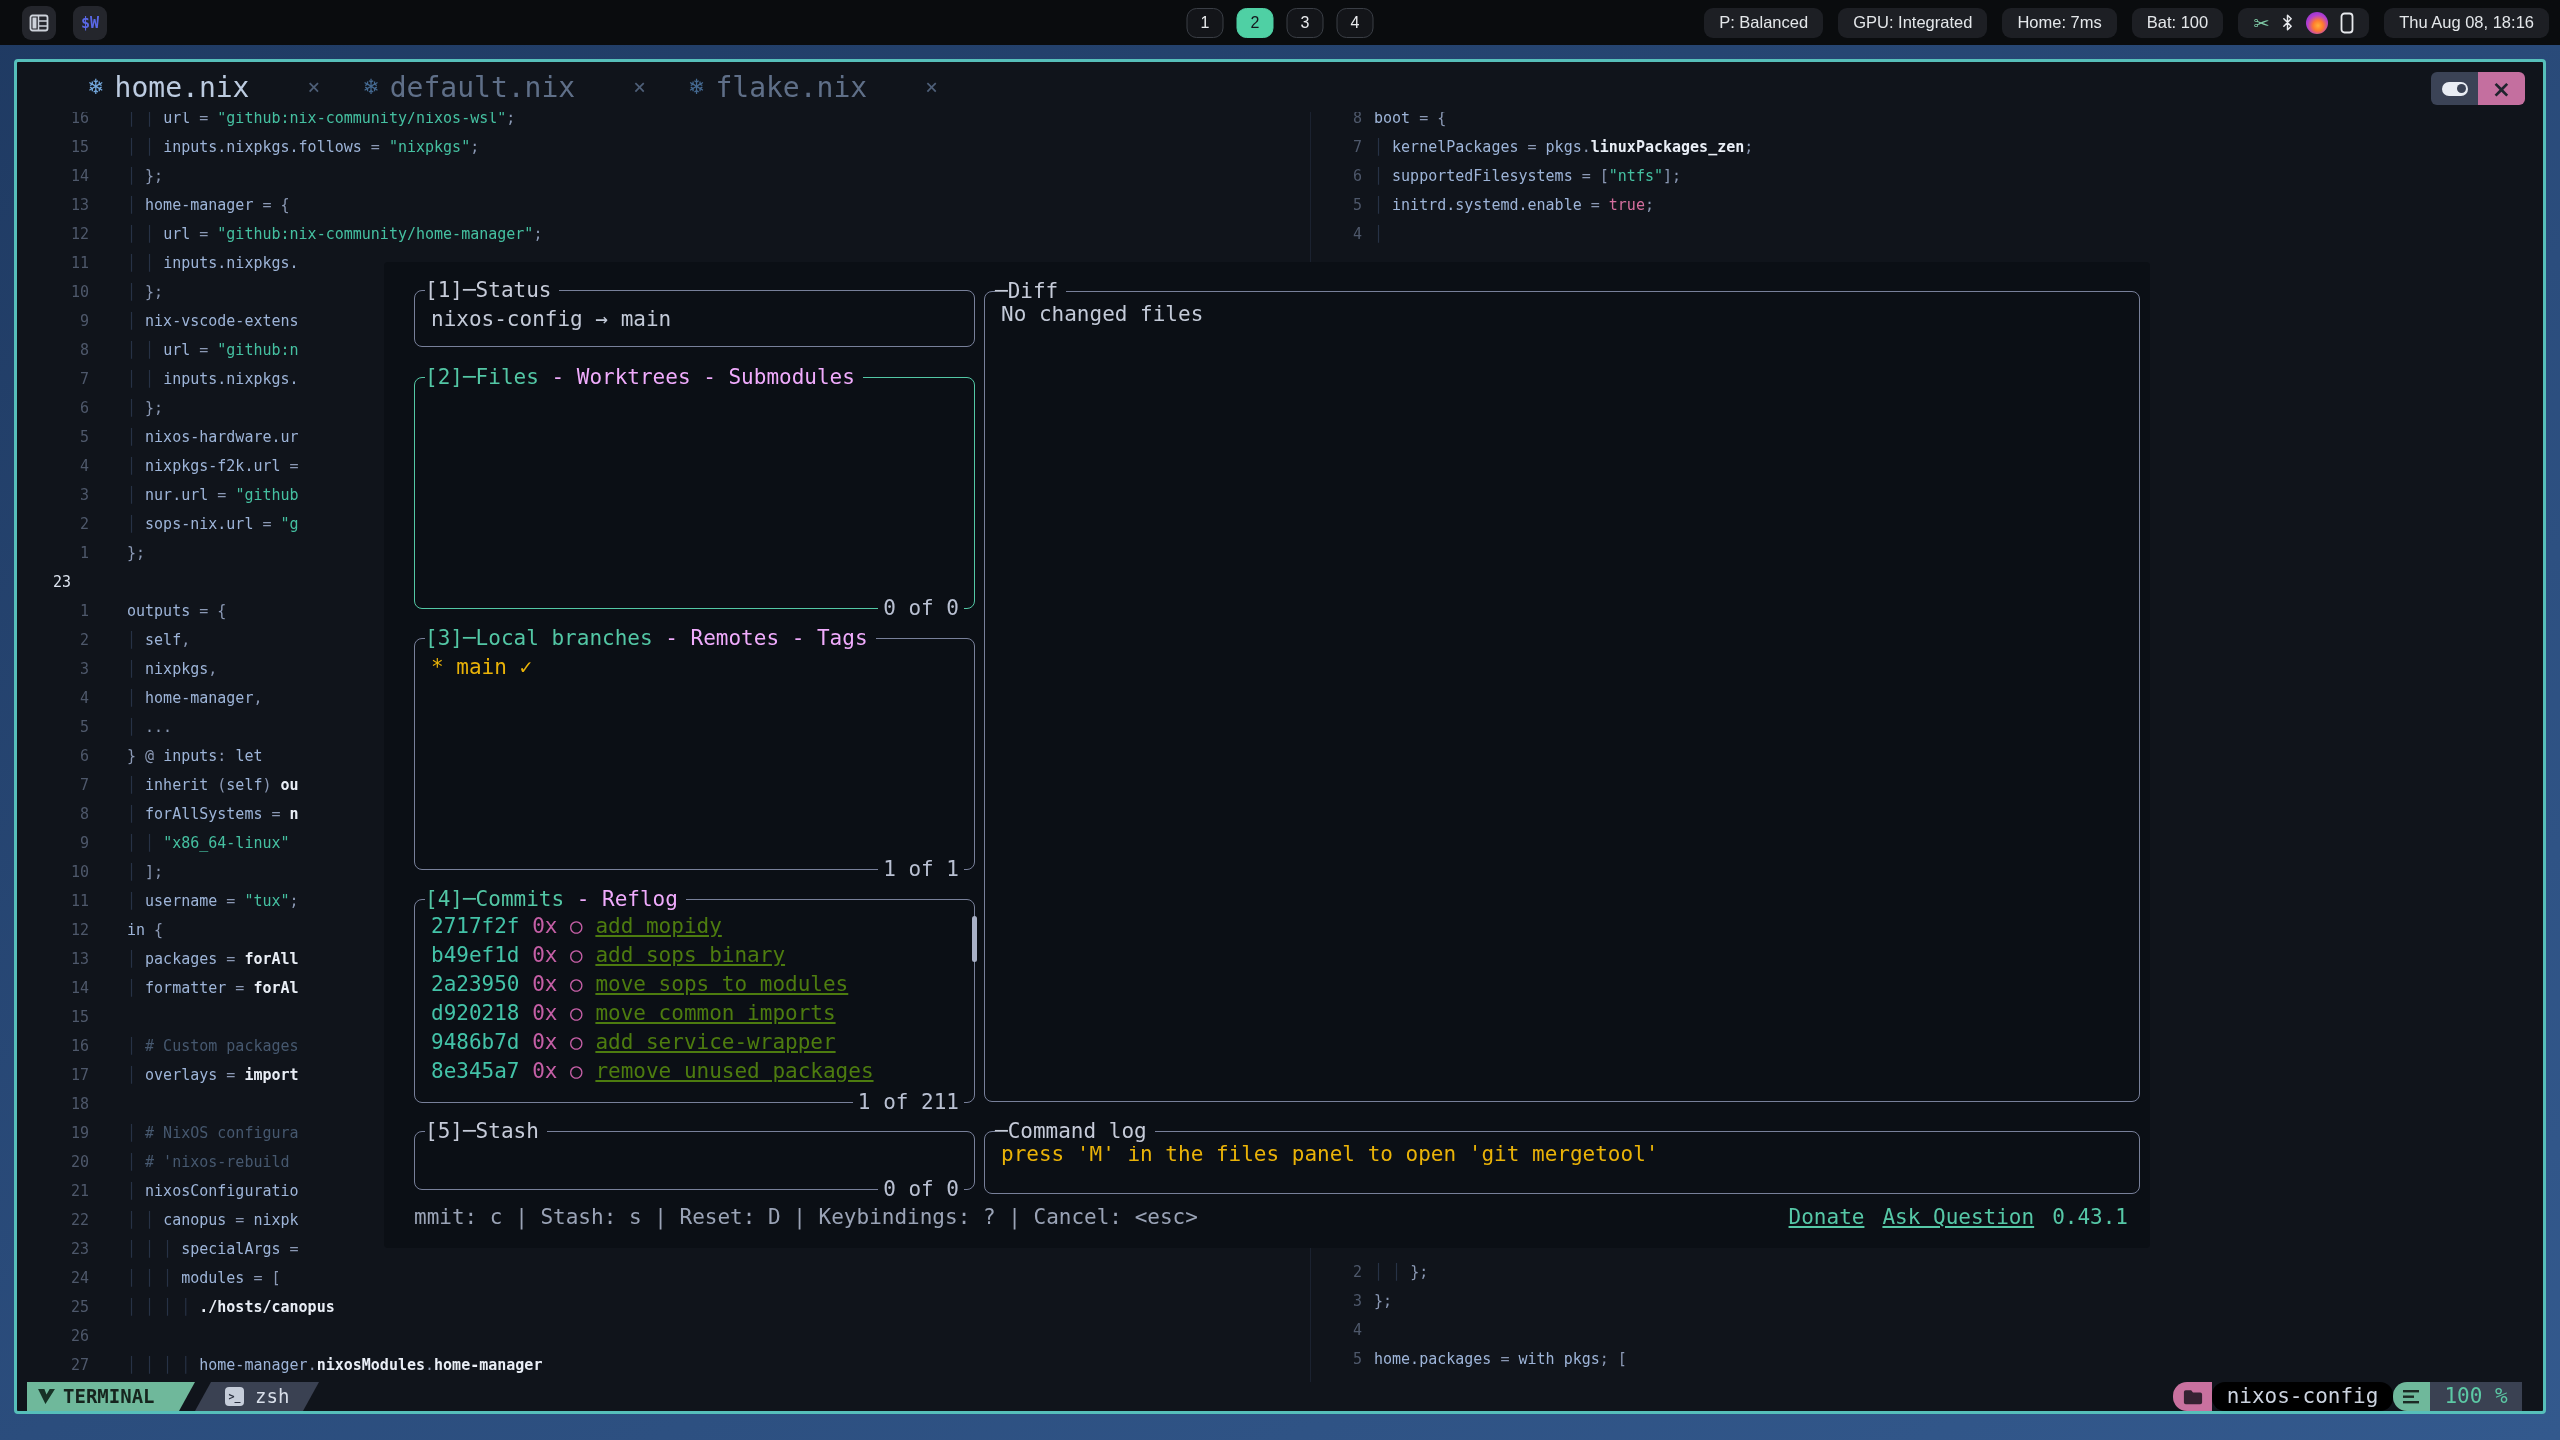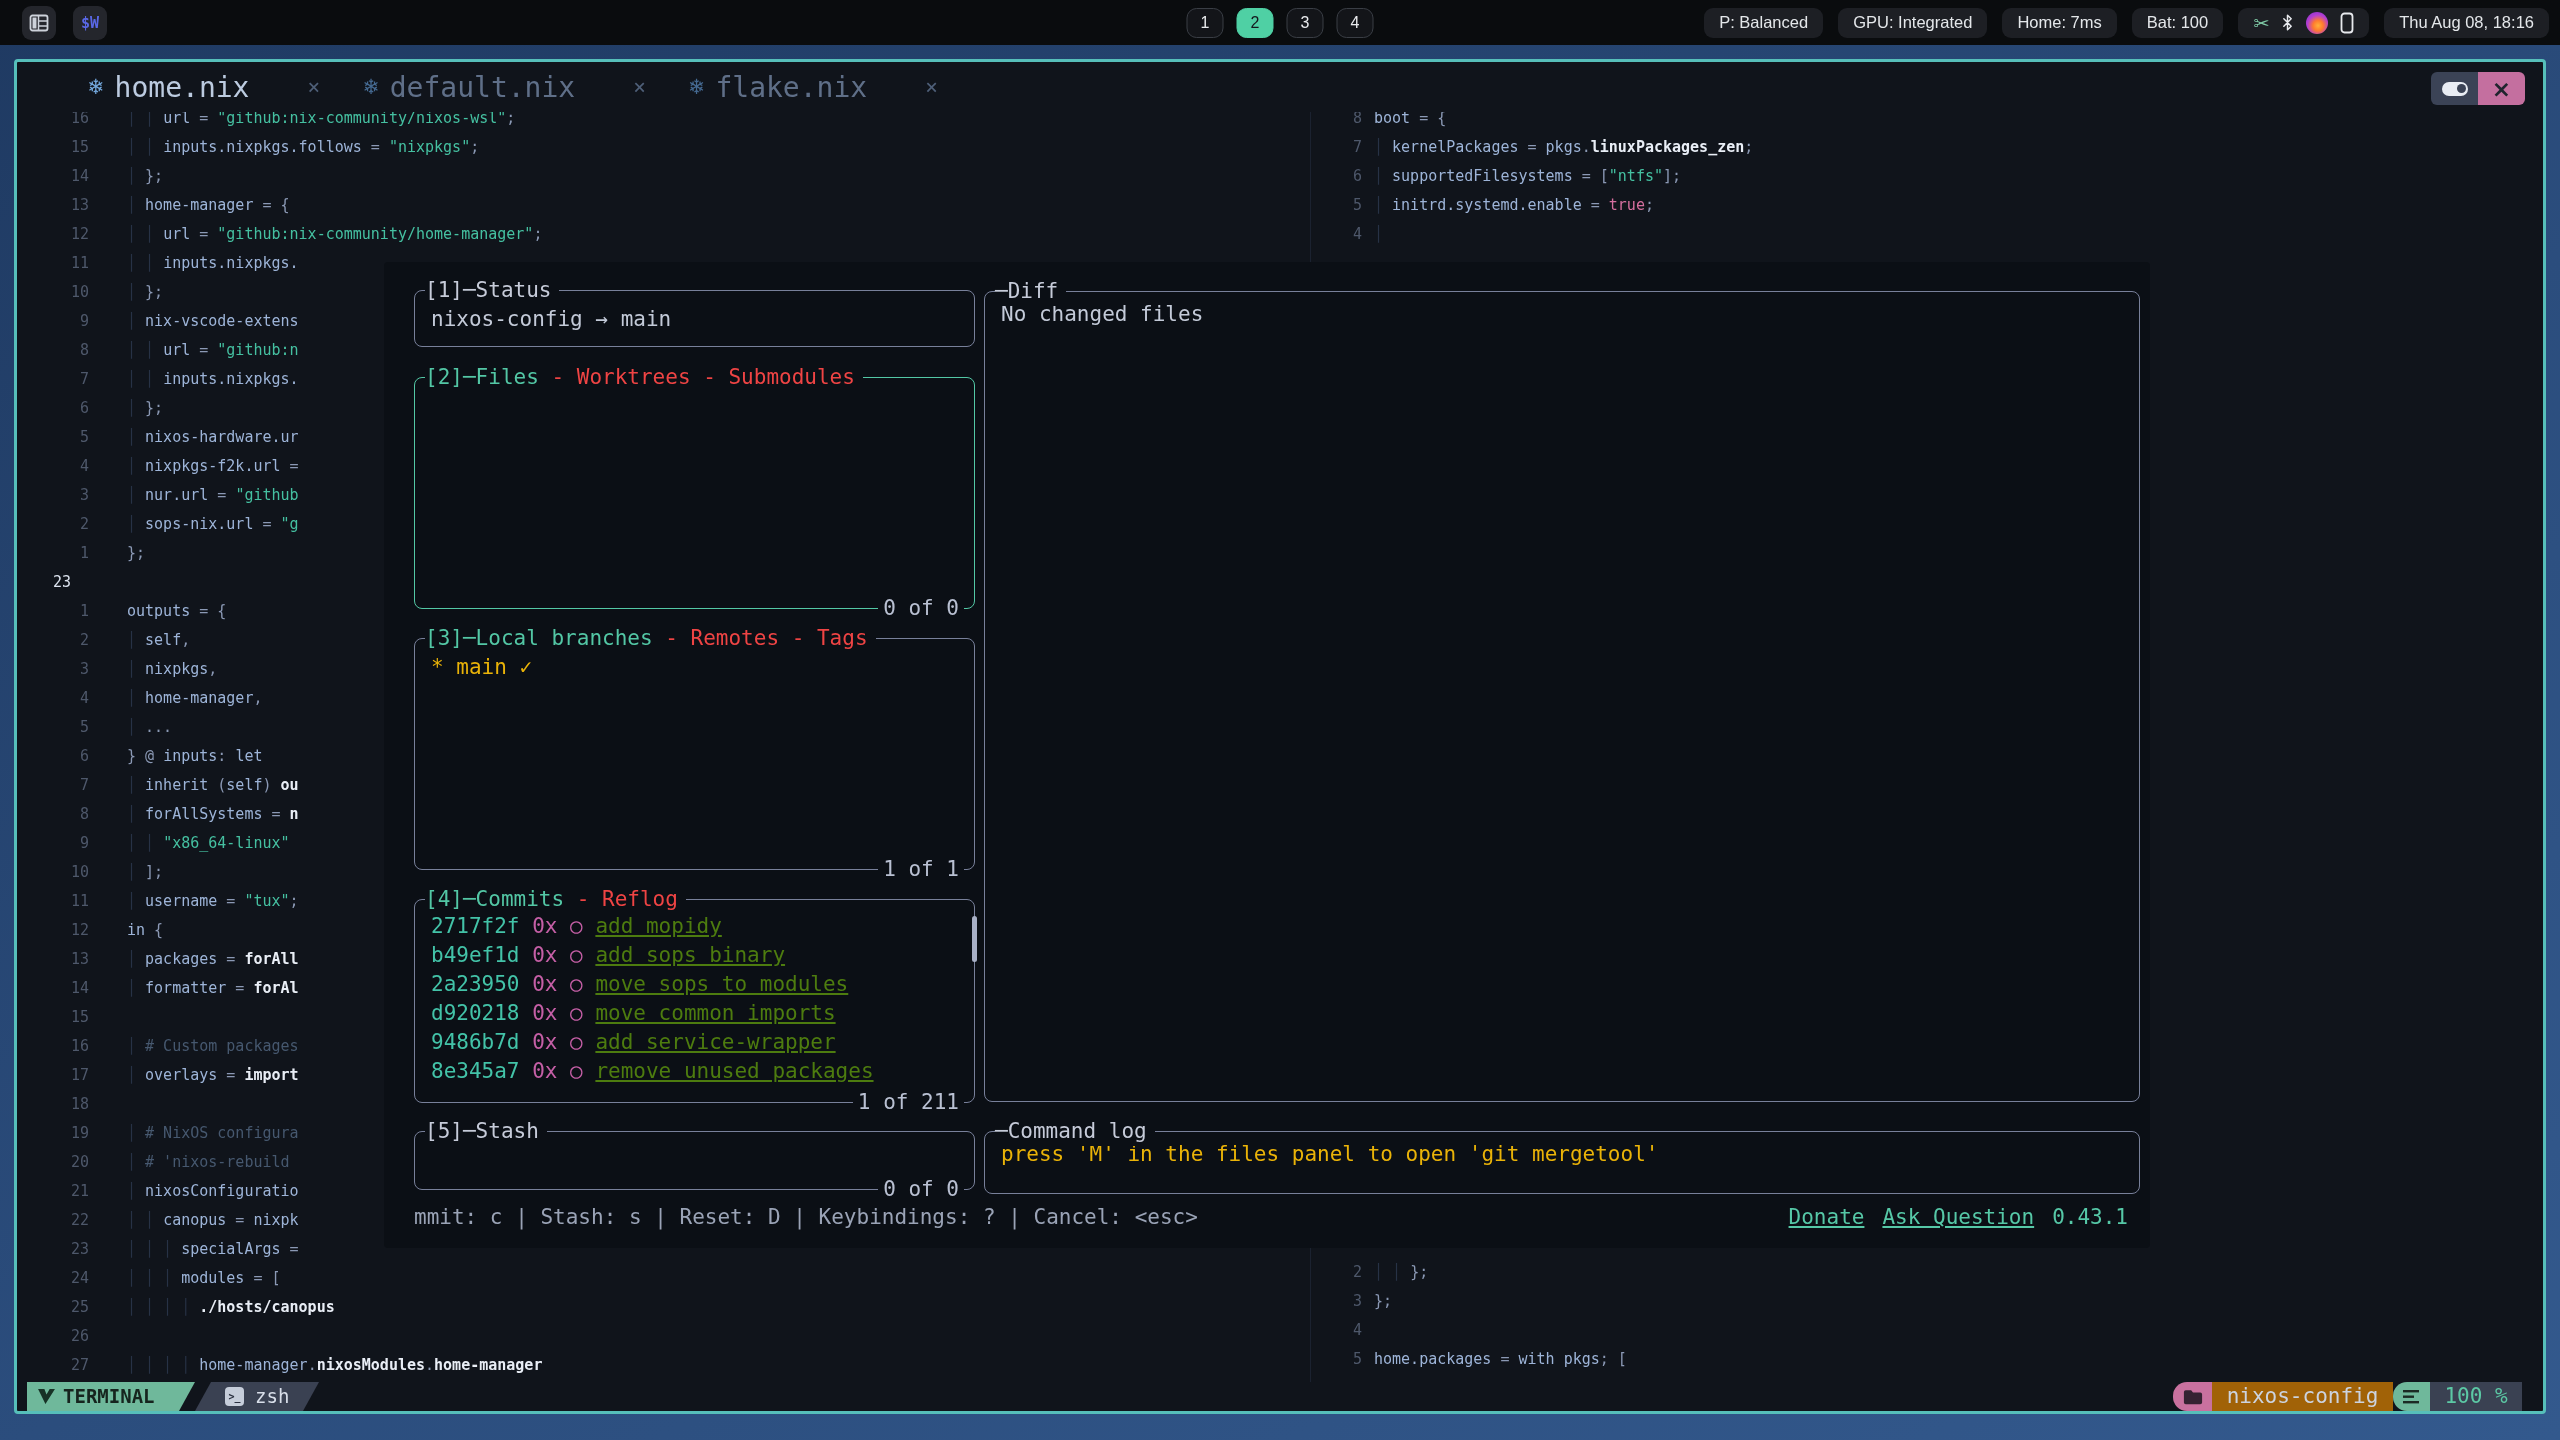--- a/index.html
+++ b/index.html
@@ -74,21 +74,21 @@
 
   
   .lazygit { position:absolute; left:367px; top:150px; width:1766px; height:986px;
              background:#0b0f15; border-radius:4px; font-size:21px; }
   .lg-panel { position:absolute; border:1.5px solid #78809a; border-radius:8px; }
   .lg-panel.active { border-color:#53c7a5; }
   .lg-title { position:absolute; top:-15px; left:10px; background:#0b0f15; height:29px;
               line-height:29px; display:flex; padding-right:8px; white-space:pre; }
   .lg-title .lg-key,.lg-title .lg-dash,.lg-title .lg-name { color:#c6cbd9; }
   .lg-title.accent .lg-key,.lg-title.accent .lg-dash,.lg-title.accent .lg-name { color:#53c7a5; }
-  .lg-sub { color:#ef4444;text-align:center; }
+  .lg-sub { color:#f0abfc;text-align:center; }
   .lg-content { padding:14px 16px 0 16px; line-height:29px; color:#c3cad8; white-space:pre; }
   .lg-content.teal { color:#eab308; }
   .lg-count { position:absolute; bottom:-15px; right:10px; background:#0b0f15; height:29px;
               line-height:29px; padding:0 5px; color:#b9c0d2; }
   .commit-row { display:flex; height:29px; line-height:29px; white-space:pre; }
   .c-hash { color:#43c3a8; }
   .c-auth { color:#c55fa6; }
   .c-node { color:#c55fa6; }
   .c-msg  { color:#4d7c0f;text-decoration:underline; }
   .lg-scroll { position:absolute; right:-3px; top:16px; width:5px; height:46px;
@@ -107,21 +107,21 @@
   .sb-mode svg { position:absolute; left:10px; top:5px; }
   .sb-shell { left:178px; width:124px; background:#3a4152; color:#d8dee9;
               clip-path:polygon(16px 0,100% 0,calc(100% - 16px) 100%,0 100%);
               padding-left:32px; }
   .zsh-ico { position:absolute; left:30px; top:5px; width:19px; height:19px; background:#c6cdda;
              border-radius:4px; color:#2a3040; font:bold 10px "DejaVu Sans Mono",monospace;
              display:flex; align-items:center; justify-content:center; }
   .sb-shell .shtxt { margin-left:28px; }
   .sb-foldercap { left:2156px; width:39px; background:#c9719f; border-radius:14px 0 0 14px;
                   display:flex; align-items:center; justify-content:center; }
-  .sb-repo { left:2195px; width:181px; background:#a16207; color:#ccd3df; text-align:center; font-size:21px; }
+  .sb-repo { left:2195px; width:181px; background:#000000; color:#ccd3df; text-align:center; font-size:21px;border-radius:13px; }
   .sb-listcap { left:2376px; width:37px; background:#6fb89b; border-radius:14px 0 0 14px;
                 display:flex; align-items:center; justify-content:center; }
   .sb-pct { left:2413px; width:92px; background:#3a4152; color:#5cc9a5; text-align:center; font-size:21px; }
 </style>
 </head>
 <body>
 
 <div class="screen">
 
   <div class="topbar">

